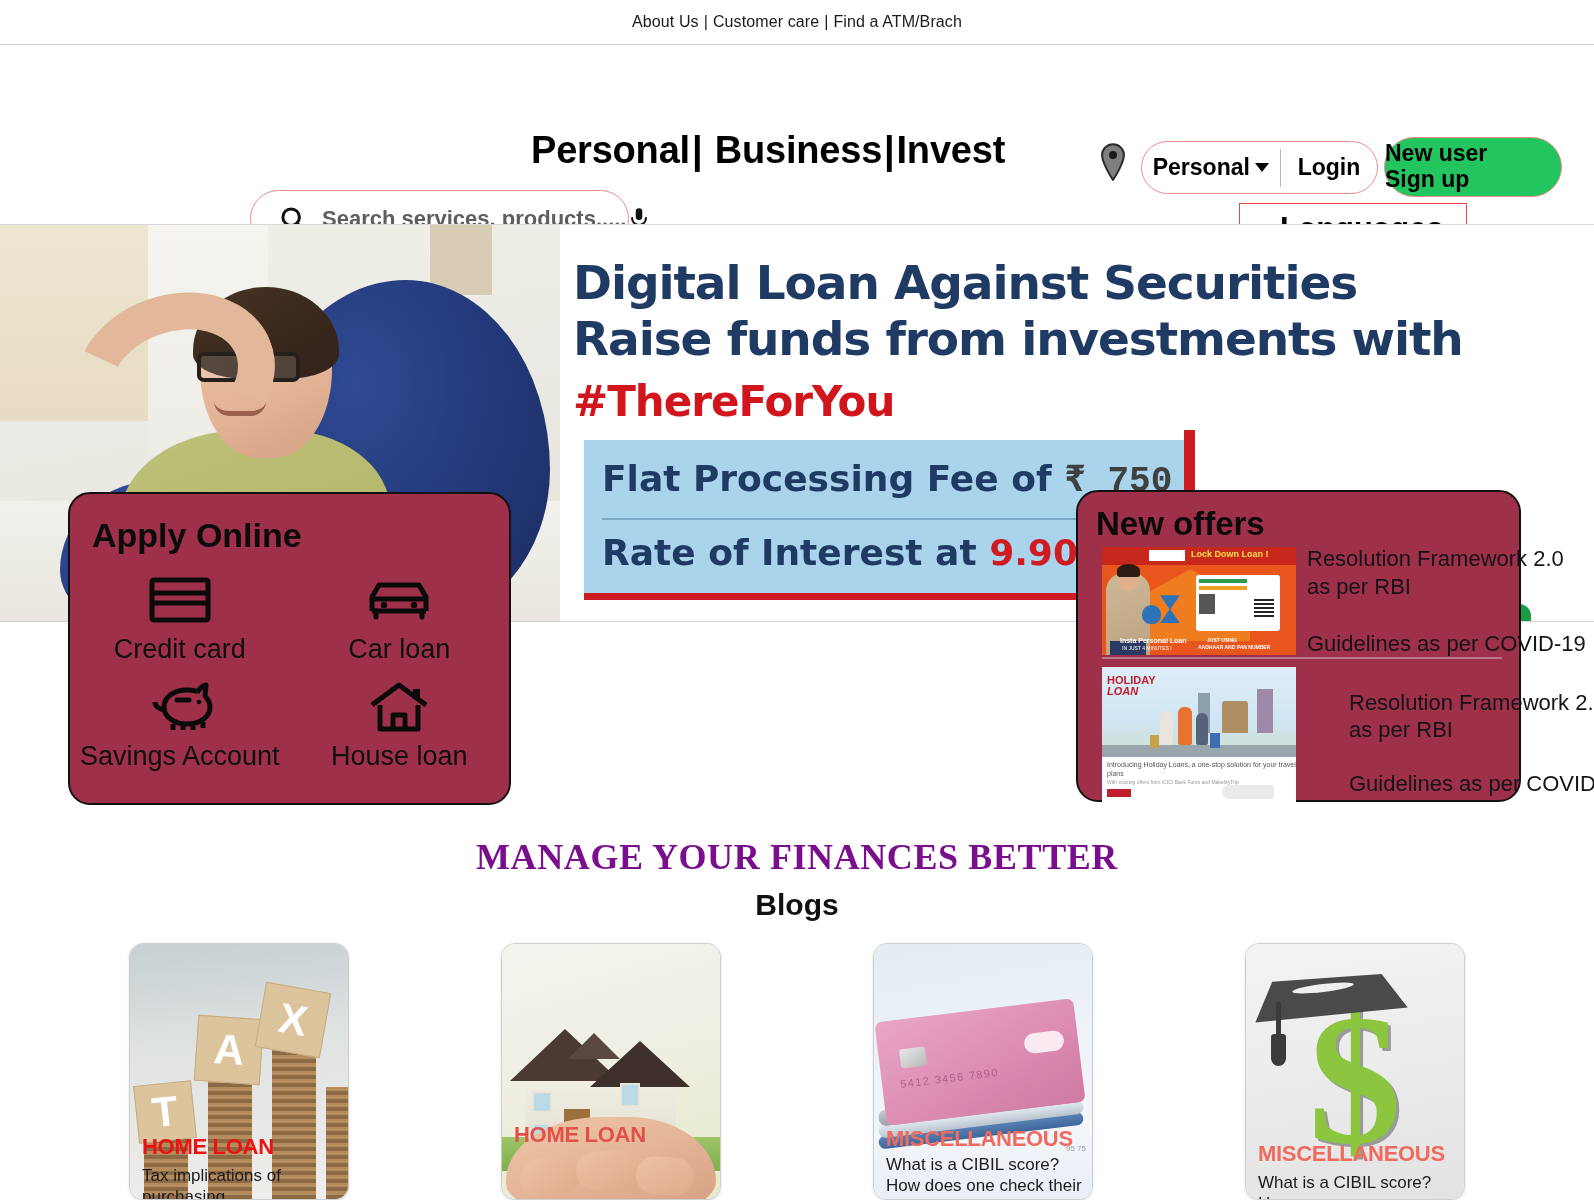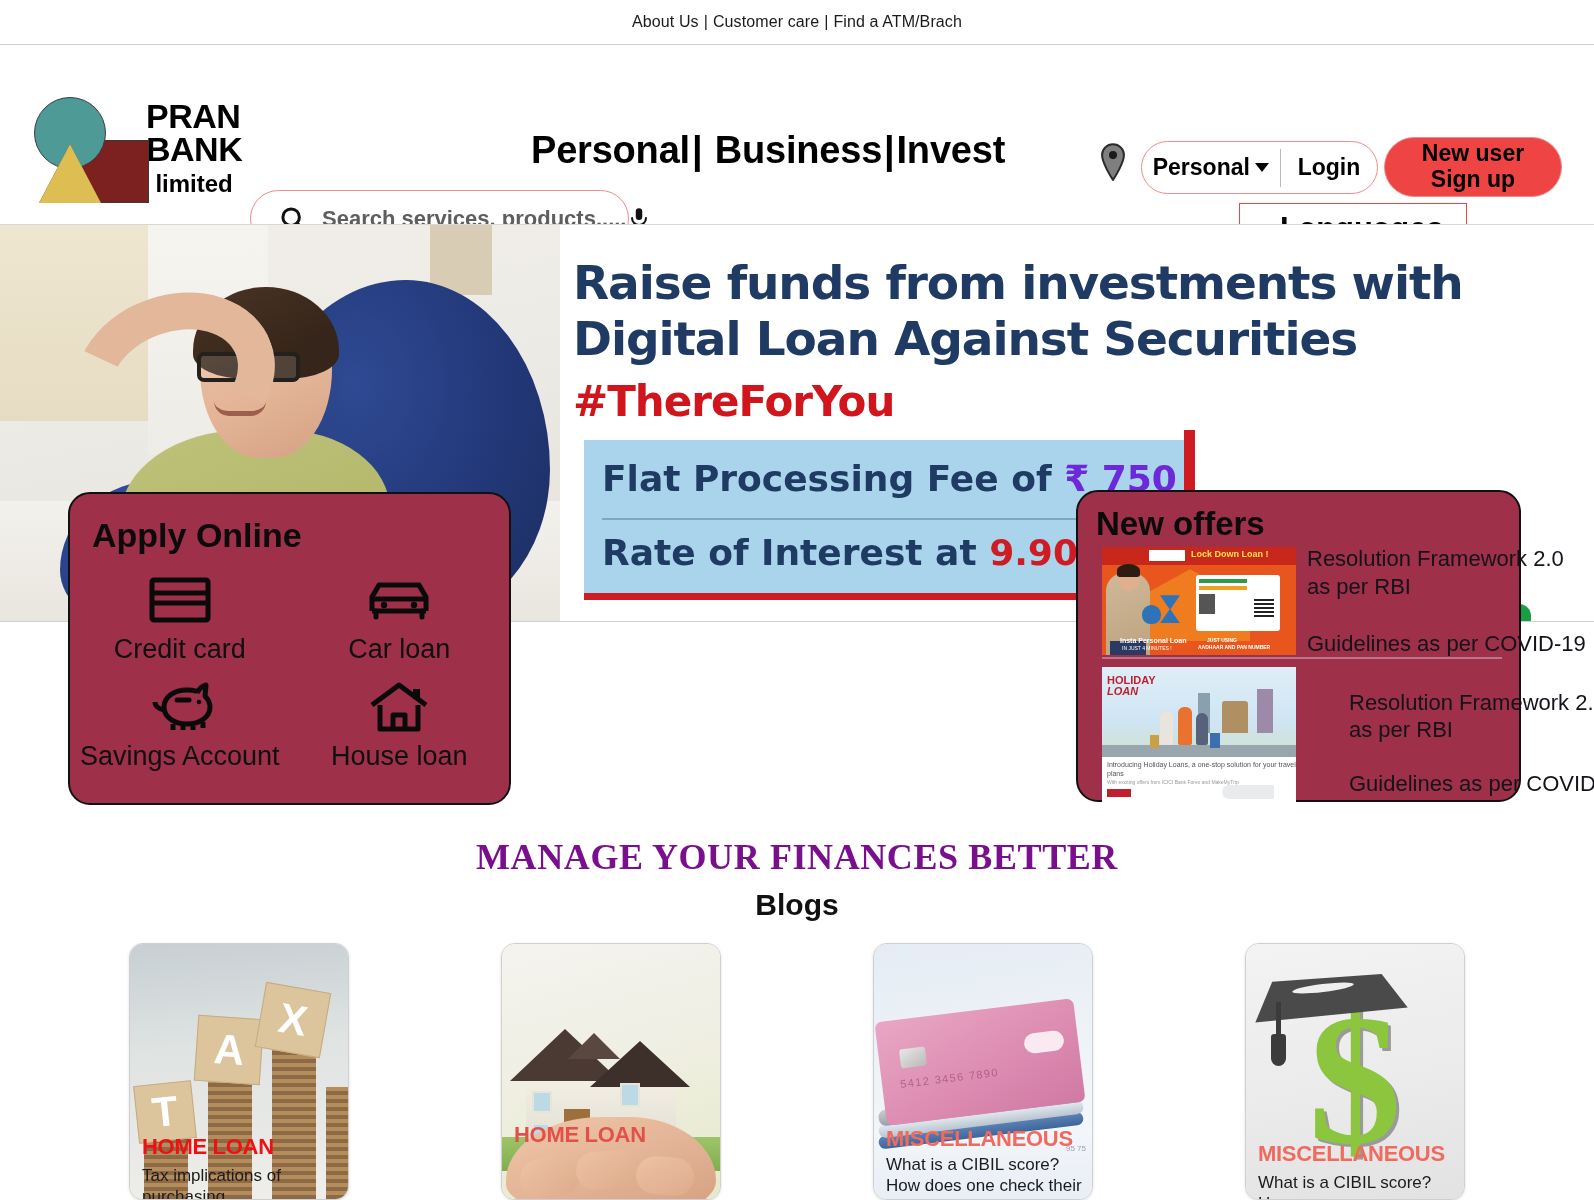--- a/index.html
+++ b/index.html
@@ -170,22 +170,22 @@
     height: 100%;
     cursor: pointer;
   }
   .signup-pill {
     position: absolute;
     left: 1384px; top: 92px;
     width: 178px; height: 60px;
     border: 1.6px solid #f08a8a;
     border-radius: 32px;
     display: flex; flex-direction: column;
-    align-items: center; justify-content: center;
-    background: #ef4444;
+    align-items: flex-start; justify-content: center;
+    background: #22c55e;
     cursor: pointer;
     line-height: 1.12;
   }
   .signup-pill div { font-size: 23px; font-weight: bold; color: #000; }
   .lang-box {
     position: absolute;
     left: 1239px; top: 158px;
     width: 228px; height: 52px;
     border: 1.6px solid #e44;
     display: flex; align-items: center;
@@ -356,21 +356,21 @@
     border-bottom: 7px solid #cf1b22;
   }
   .hero-fee {
     position: absolute;
     left: 18px; top: 18px;
     font-family: "DejaVu Sans", sans-serif;
     font-size: 36px; font-weight: bold;
     color: #1f3a63;
     white-space: nowrap;
   }
-  .hero-fee .amt { color: #6d28d9; }
+  .hero-fee .amt { color: #404040; font-family: Liberation Mono, monospace; }
   .hero-rule {
     position: absolute; left: 18px; top: 78px;
     width: 560px; height: 2px; background: #7ca7c2;
   }
   .hero-rate {
     position: absolute;
     left: 18px; top: 92px;
     font-family: "DejaVu Sans", sans-serif;
     font-size: 36px; font-weight: bold;
     color: #1f3a63;
@@ -690,32 +690,20 @@
 <body>
 
 <div class="topbar">
   <div class="topbar-links">
     <span>About Us</span><span class="topbar-sep">|</span><span>Customer care</span><span class="topbar-sep">|</span><span>Find a ATM/Brach</span>
   </div>
 </div>
 
 <div class="header">
 
-  <div class="logo-wrap">
-    <div class="logo-mark">
-      <div class="logo-square"></div>
-      <div class="logo-circle"></div>
-      <div class="logo-triangle"></div>
-    </div>
-    <div class="logo-text">
-      <div class="logo-line1">PRAN</div>
-      <div class="logo-line2">BANK</div>
-      <div class="logo-line3">limited</div>
-    </div>
-  </div>
 
   <div class="mainnav">
     <span class="nv">Personal</span><span class="bar">|</span>&nbsp;<span class="nv">Business</span><span class="bar">|</span><span class="nv">Invest</span>
   </div>
 
   <div class="searchbar">
     <span class="search-icon">
       <svg width="30" height="30" viewBox="0 0 24 24" fill="none" stroke="#111" stroke-width="2.4">
         <circle cx="10.5" cy="10.5" r="6.6"></circle>
           <line x1="15.3" y1="15.3" x2="21" y2="21" stroke-linecap="round"></line>
@@ -776,22 +764,22 @@
         <span class="lens r"></span>
     </div>
     <div class="person-mouth"></div>
     <div class="person-arm"></div>
     <div class="mug"></div>
     <div class="person-hands"></div>
   </div>
 
   <div class="hero-copy">
     <div class="hero-h">
+      <div>Digital Loan Against Securities</div>
       <div>Raise funds from investments with</div>
-      <div>Digital Loan Against Securities</div>
     </div>
     <div class="hero-hash">#ThereForYou</div>
 
     <div class="hero-blue-box">
       <div class="hero-fee">
         <span>Flat Processing Fee of </span><span class="amt">₹ 750</span>
       </div>
       <div class="hero-rule"></div>
       <div class="hero-rate">
         <span>Rate of Interest at </span><span class="amt">9.90%</span>

